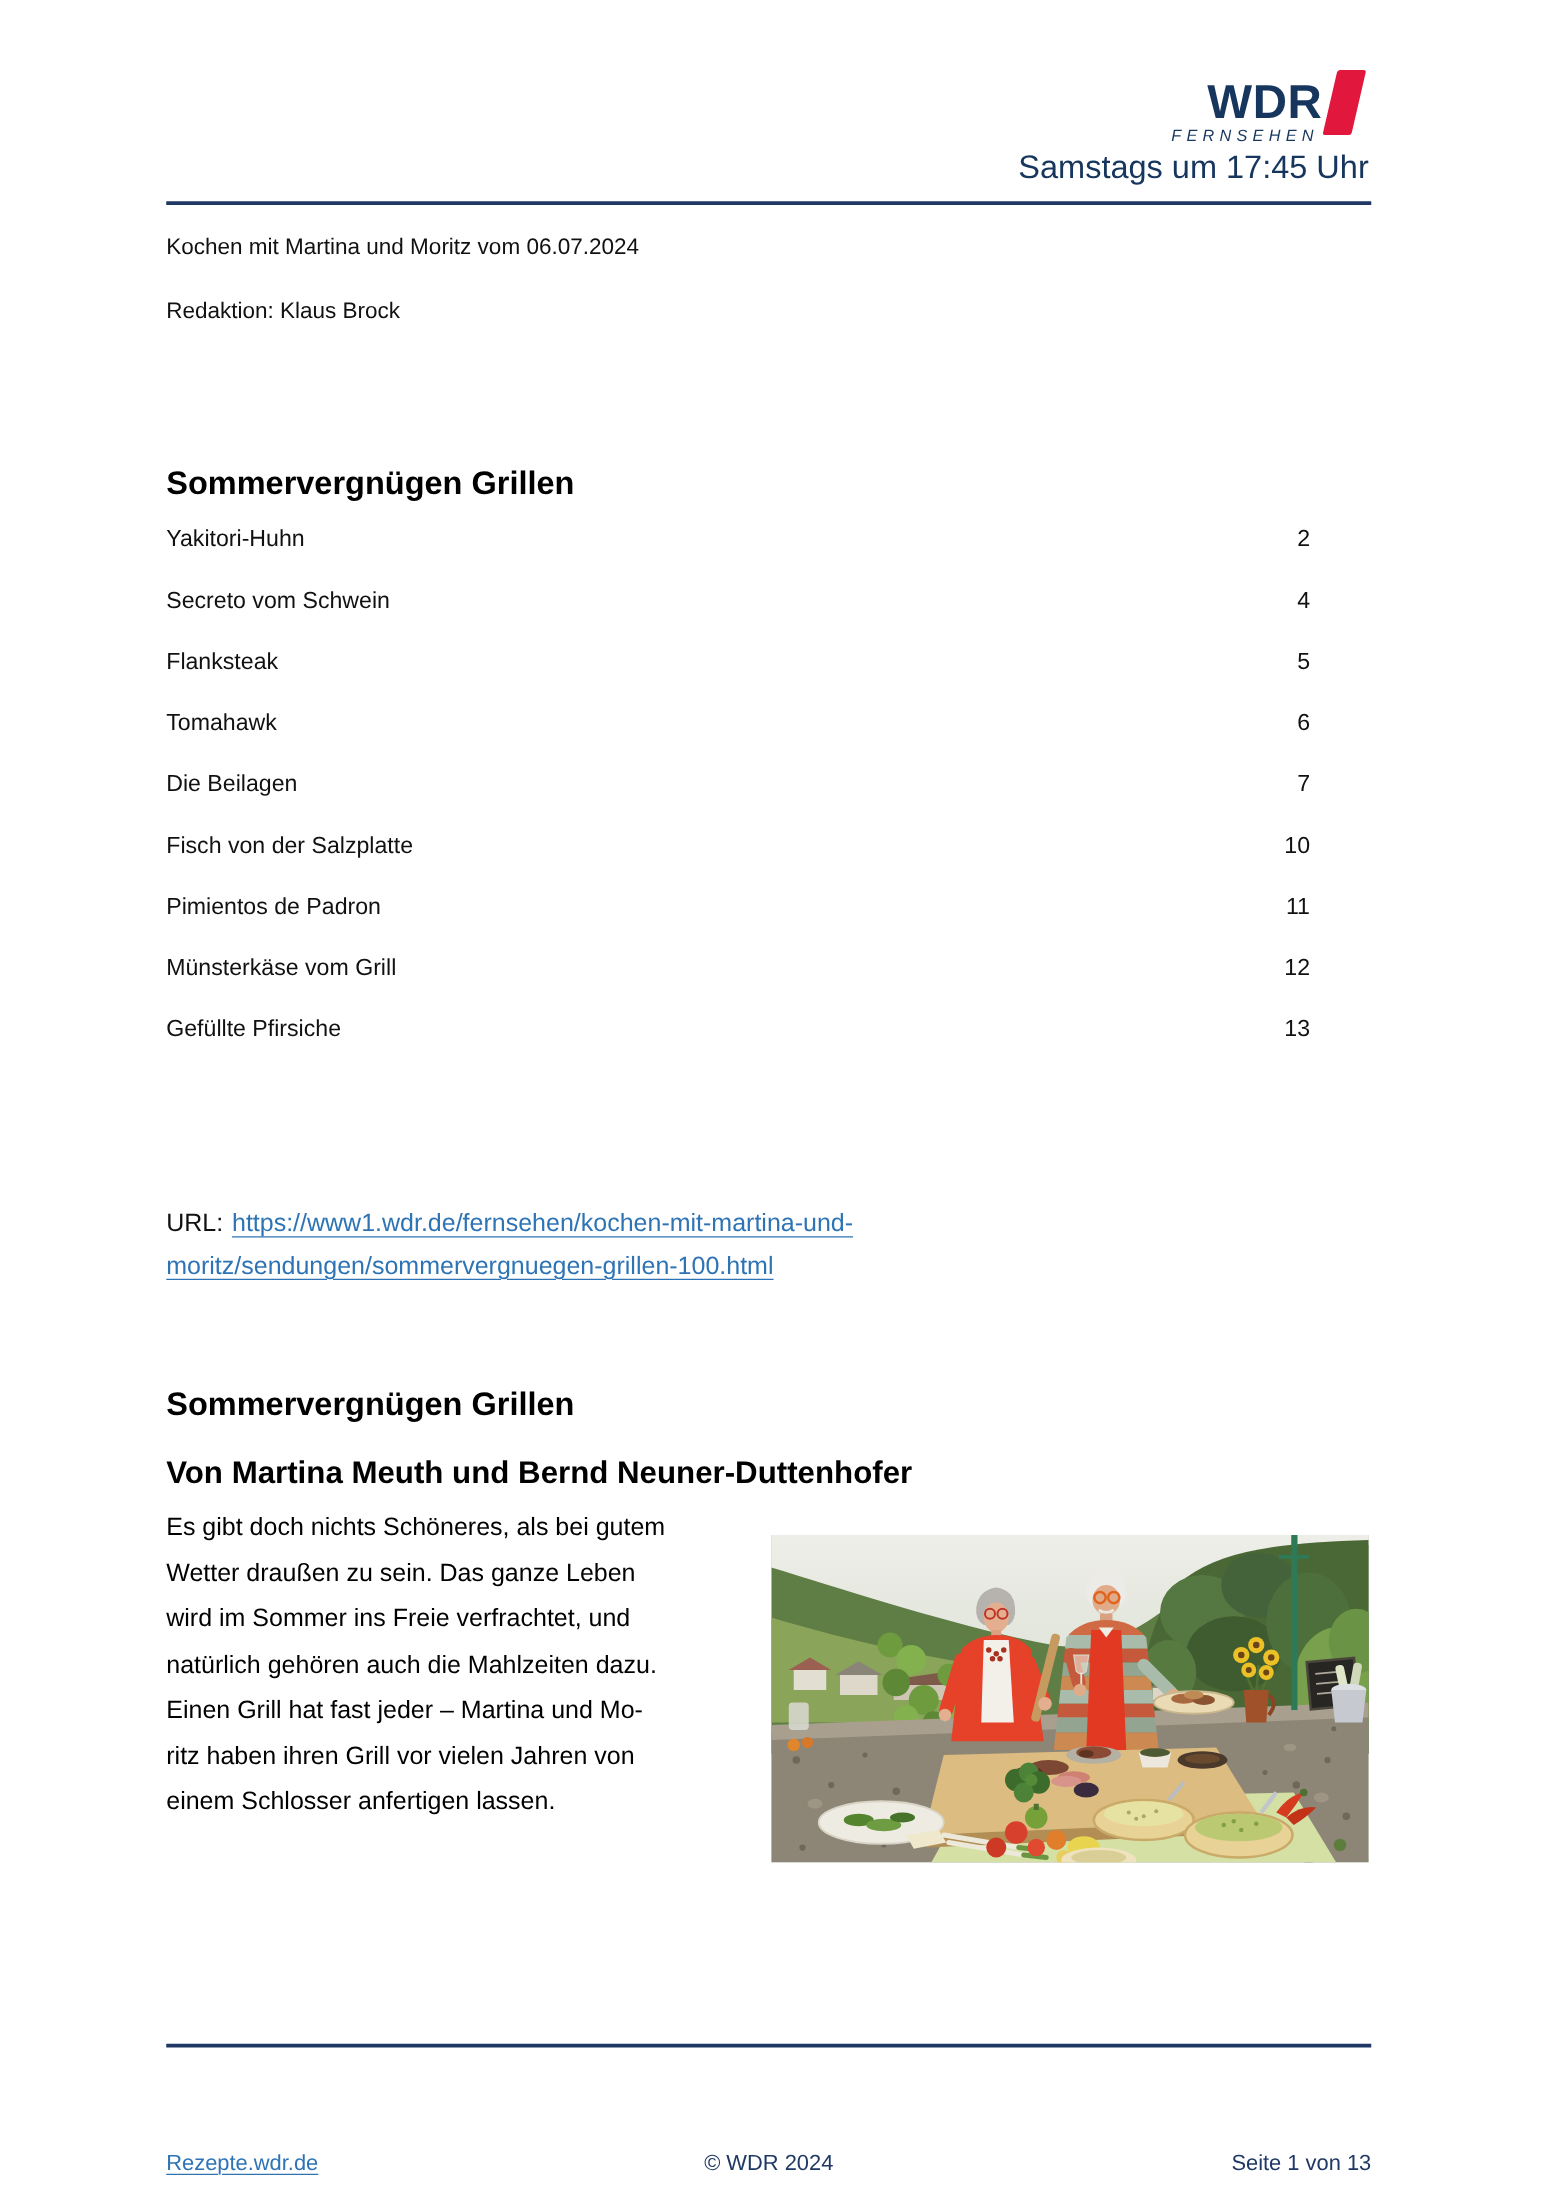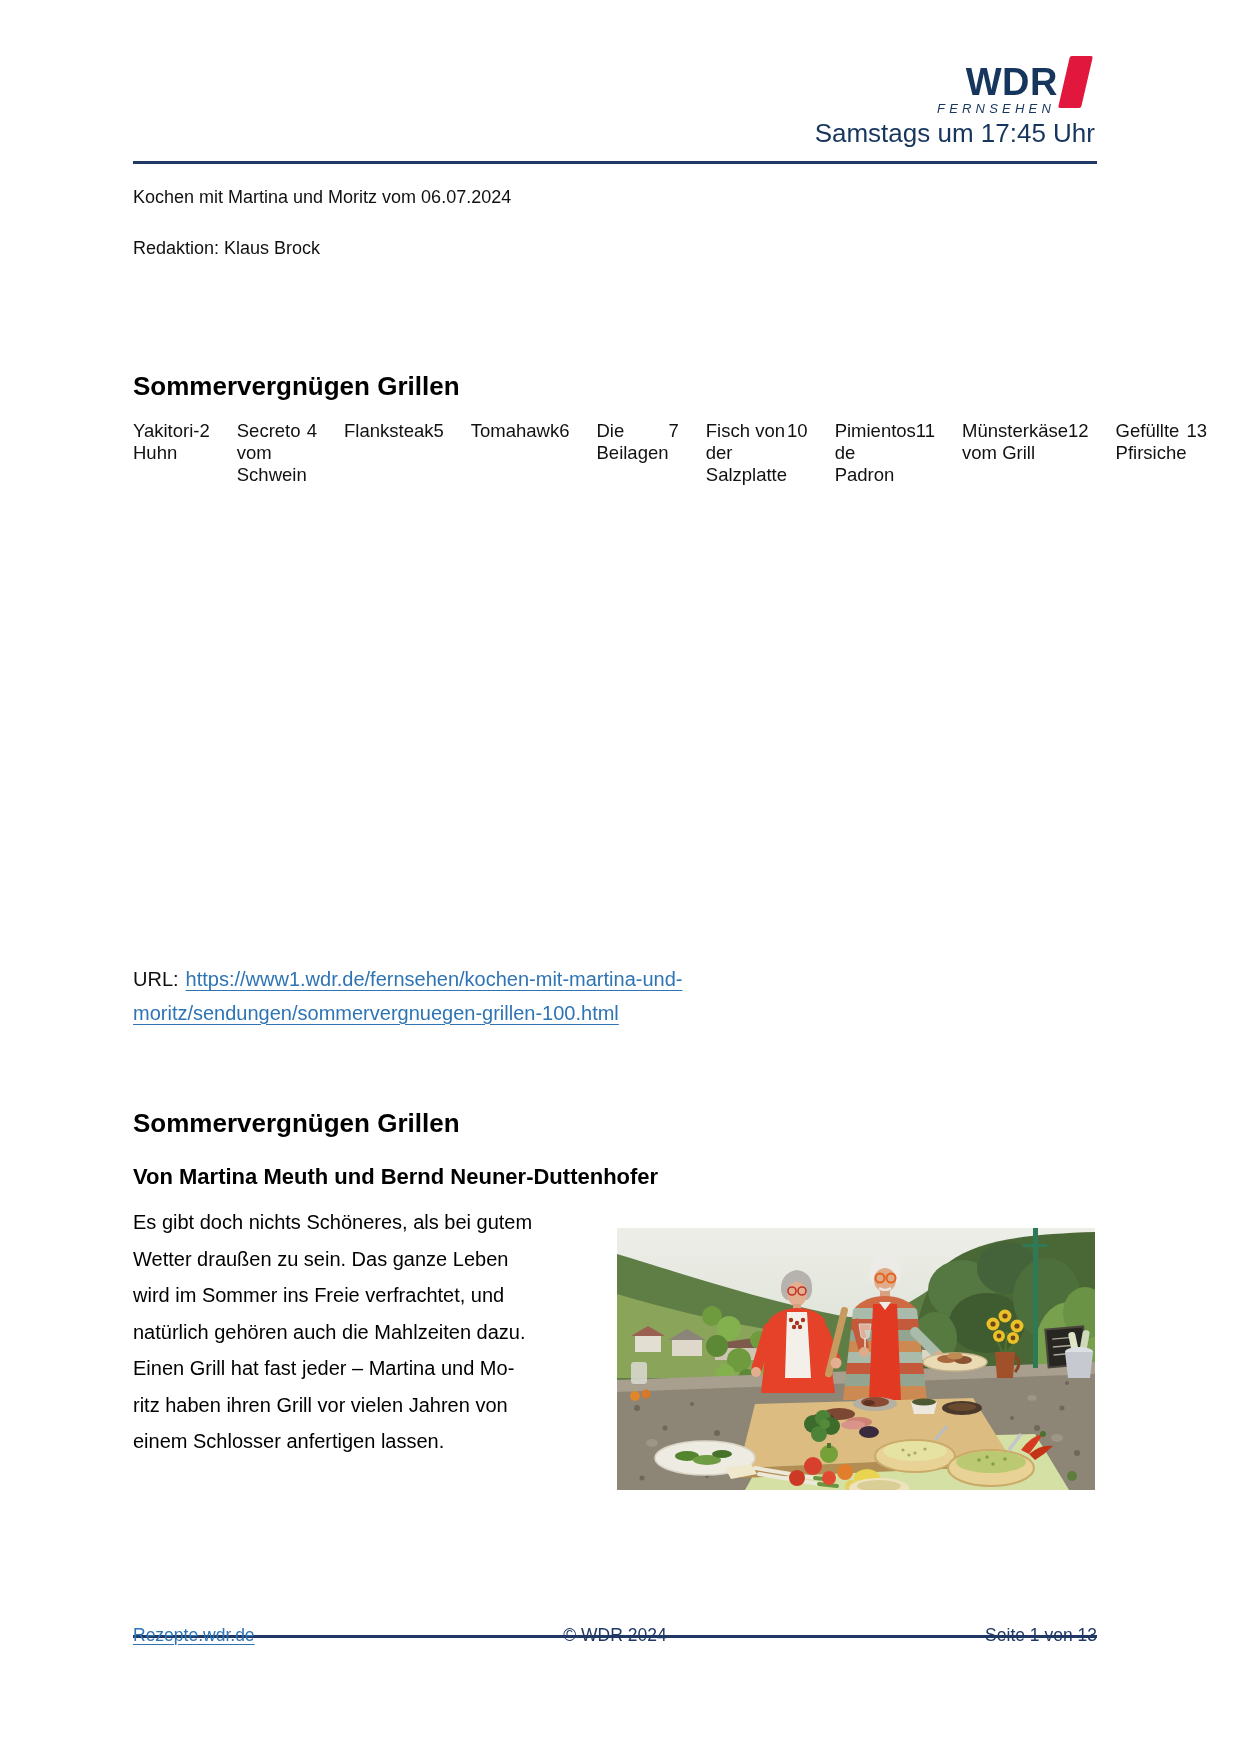--- a/index.html
+++ b/index.html
@@ -23,42 +23,42 @@
   .wdr-time{font-size:26px;color:var(--wdr-navy,#17365D);margin-top:2px;}
   .rule{position:absolute;left:133px;width:964px;height:2.5px;background:var(--navy,#1F3864);}
   .rule-top{top:161px;}
   .rule-footer{top:1635px;}
 
   .episode-line{position:absolute;left:133px;top:187px;font-size:18px;color:#111;}
   .editor-line{position:absolute;left:133px;top:238px;font-size:18px;color:#111;}
 
   
   .toc-title{position:absolute;left:133px;top:371px;margin:0;font-size:26px;font-weight:700;color:#000;}
-  .toc-list{position:absolute;left:133px;top:420px;width:915px;display:flex;flex-direction:row;gap:27px;}
+  .toc-list{position:absolute;left:133px;top:420px;width:915px;display:flex;flex-direction:column;gap:27px;}
   .toc-row{display:flex;justify-content:space-between;align-items:baseline;
            font-size:18.5px;line-height:22px;color:#111;cursor:pointer;}
   .toc-page{text-align:right;}
 
   
   .url-block{position:absolute;left:133px;top:963px;width:680px;font-size:20px;line-height:33.5px;color:#111;}
   .url-prefix{margin-right:7px;}
   .url-link{color:var(--link-blue,#2E74B5);text-decoration:underline;
             text-decoration-thickness:1.3px;text-underline-offset:3.5px;cursor:pointer;}
 
   
   .article-title{position:absolute;left:133px;top:1108px;margin:0;font-size:26px;font-weight:700;color:#000;}
-  .article-byline{position:absolute;left:133px;top:1164px;margin:0;font-size:22px;font-weight:700;color:#000;}
+  .article-byline{position:absolute;left:133px;top:1164px;margin:0;font-size:25px;font-weight:700;color:#000;}
   .article-paragraph{position:absolute;left:133px;top:1204px;width:505px;
                      font-size:20px;line-height:36.5px;color:#000;}
   .photo{position:absolute;left:617px;top:1228px;width:478px;height:262px;margin:0;
          overflow:hidden;background:#cfd6c6;}
   .photo svg{display:block;width:100%;height:100%;}
 
   
-  .footer{position:absolute;left:133px;top:1625px;width:964px;display:grid;
+  .footer{position:absolute;left:133px;top:1720px;width:964px;display:grid;
           grid-template-columns:1fr auto 1fr;font-size:17.5px;}
   .footer-link{justify-self:start;color:var(--link-blue,#2E74B5);text-decoration:underline;
                text-decoration-thickness:1.2px;text-underline-offset:3px;cursor:pointer;}
   .footer-center{justify-self:center;color:var(--navy,#1F3864);}
   .footer-right{justify-self:end;color:var(--navy,#1F3864);}
 </style>
 </head>
 <body>
 
 <div class="page">

